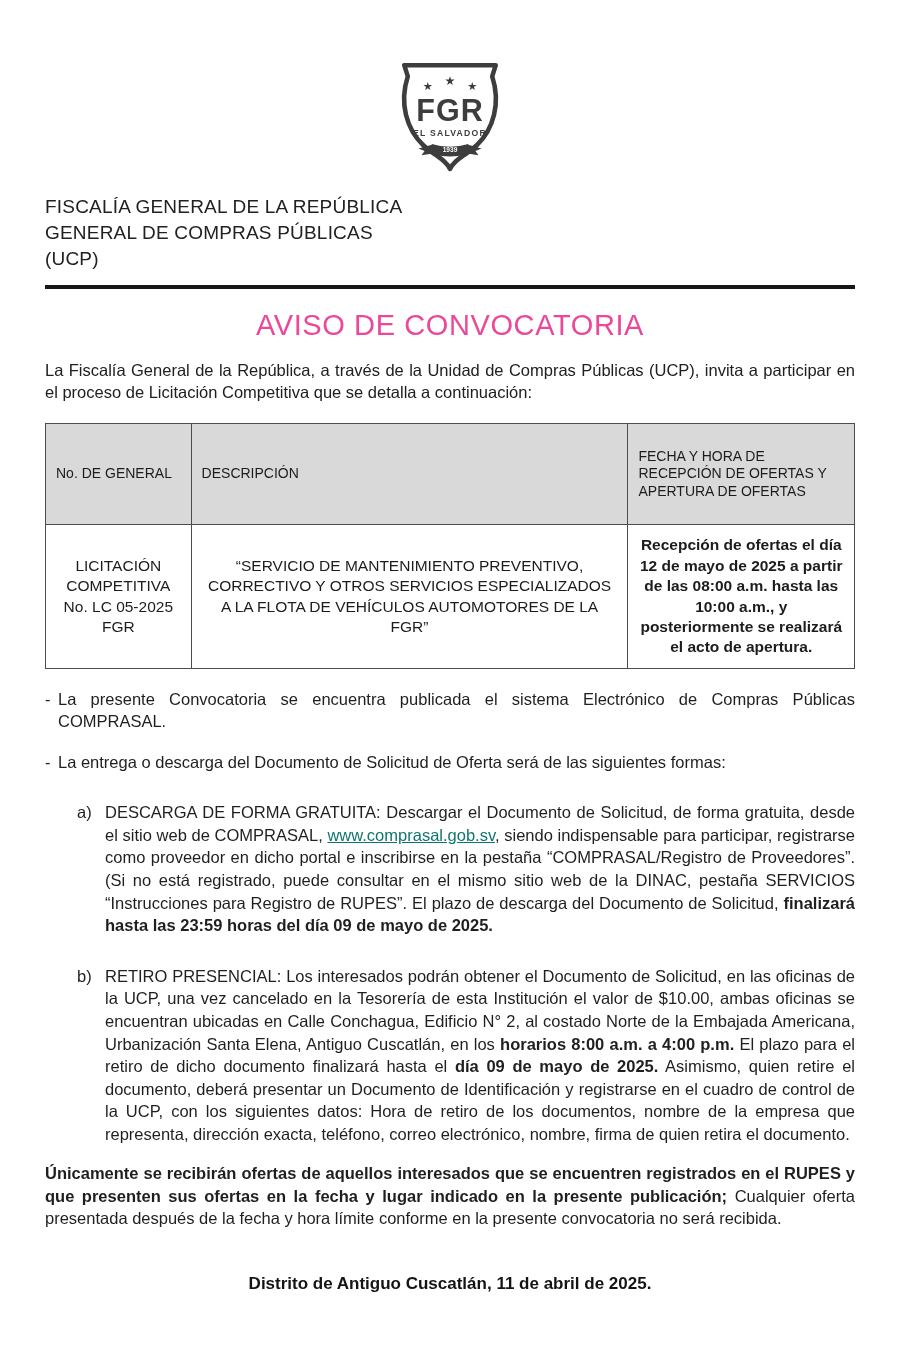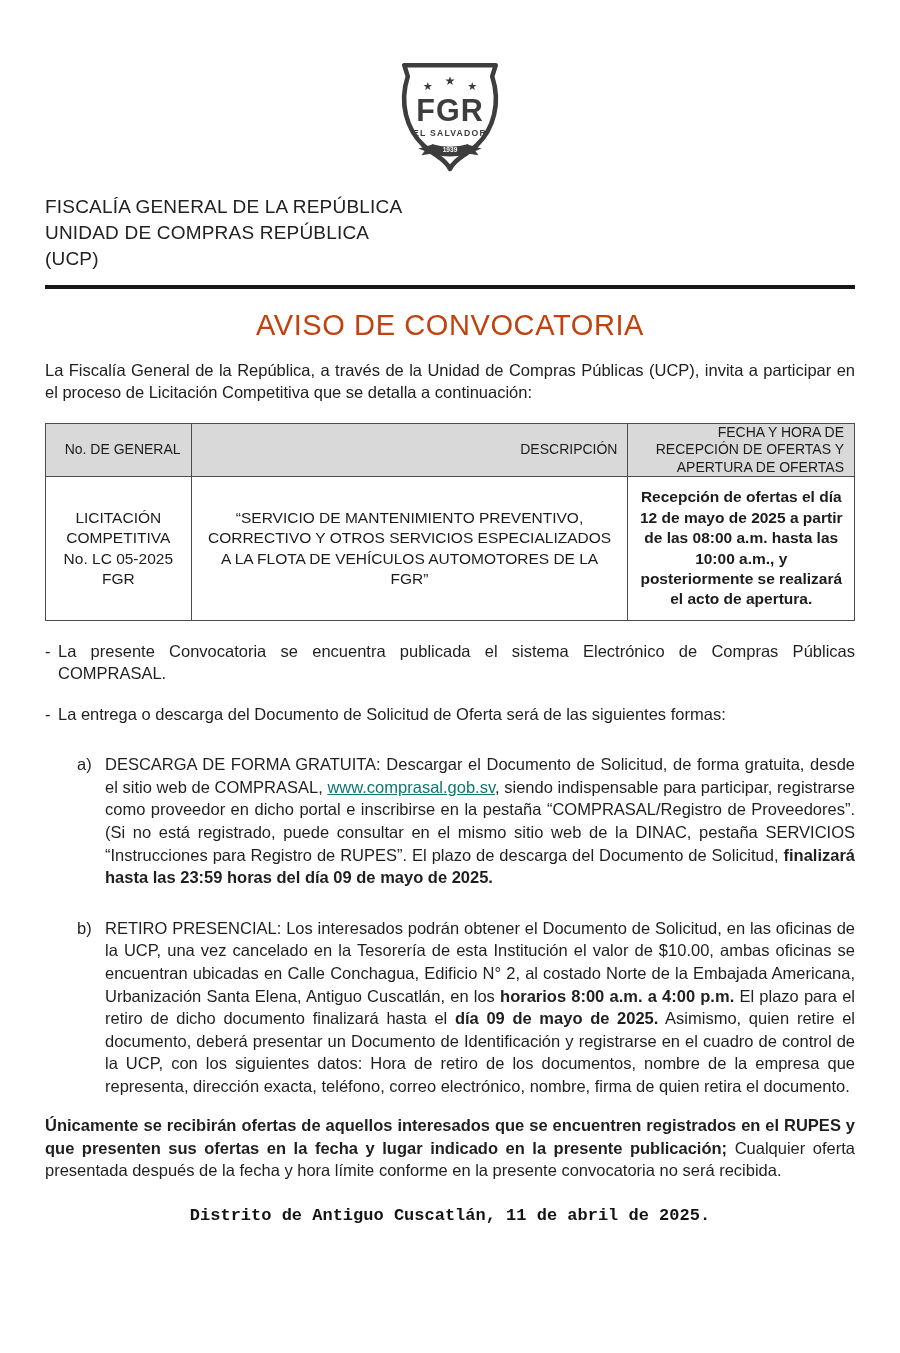--- a/index.html
+++ b/index.html
@@ -8,47 +8,47 @@
     font-family:"Liberation Sans", sans-serif;color:#1f1f1f;
     -webkit-font-smoothing:antialiased;
   }
   .page{padding:0 45px;}
   
   .logo-wrap{display:flex;justify-content:center;padding-top:56px;}
   .logo-wrap svg{display:block;}
   
   .letterhead{text-align:left;margin-top:18px;font-size:19px;line-height:26px;color:#212121;letter-spacing:.2px;}
   .rule{border:none;border-top:4px solid #171717;margin:13px 0 0 0;}
-  .doc-title{text-align:center;font-size:29px;font-weight:400;letter-spacing:.6px;color:#c2410c;margin:20px 0 0 0;}
+  .doc-title{text-align:center;font-size:29px;font-weight:400;letter-spacing:.6px;color:#ec4899;margin:20px 0 0 0;}
   
   .intro{font-size:16.5px;line-height:1.34;text-align:justify;color:#202020;}
   
   table.process{width:100%;border-collapse:collapse;margin-top:20px;table-layout:fixed;}
   table.process th,table.process td{border:1.6px solid #4c4c4c;}
   table.process th{
     background:#d9d9d9;font-weight:400;font-size:14px;line-height:1.25;
-    text-align:right;vertical-align:middle;padding:0 10px;color:#1c1c1c;
+    text-align:left;vertical-align:middle;padding:24px 10px;color:#1c1c1c;
   }
   table.process td{font-size:15.5px;line-height:1.32;text-align:center;vertical-align:middle;padding:10px 10px;color:#1c1c1c;}
   .col-proc{width:18%;}.col-desc{width:54%;}.col-date{width:28%;}
   td.reception{font-weight:700;padding:6px 8px;}
   
   .bullet{display:flex;margin-top:19px;font-size:16.5px;line-height:1.34;}
   .bullet .marker{flex:none;width:13px;}
   .bullet .btxt{flex:1;text-align:justify;}
   
   .list-item{display:flex;margin-top:28px;font-size:16.5px;line-height:1.37;}
   .list-item .marker{flex:none;width:28px;margin-left:32px;}
   .list-item .itxt{flex:1;text-align:justify;}
   
   .seg-b{font-weight:700;}
   .seg-link{color:#0f766e;text-decoration:underline;cursor:pointer;}
   
   .closing{font-size:16.5px;line-height:1.37;text-align:justify;}
-  .dateline{margin-top:24px;text-align:center;font-weight:700;font-size:17px;color:#141414;font-family:Liberation Mono, monospace;}
+  .dateline{margin-top:44px;text-align:center;font-weight:700;font-size:17px;color:#141414;}
 </style>
 </head>
 <body>
 
 <div class="page">
 
   <div class="logo-wrap">
     <svg width="122" height="120" viewBox="0 0 120 118">
       <path d="M15,9 H105 L101.5,20 C110,46 103,72 86,88 C74,99 65,101 60,111 C55,101 46,99 34,88 C17,72 10,46 18.5,20 Z" fill="#ffffff" stroke="#3d3d3d" stroke-width="4.5" stroke-linejoin="round"></path>
       <text x="38" y="33" font-size="11" text-anchor="middle" fill="#3d3d3d">★</text>
@@ -60,21 +60,21 @@
         <path d="M43,87 L29,91 L35,93.5 L32,97.5 L46,95.5 Z" fill="#3d3d3d"></path>
         <path d="M77,87 L91,91 L85,93.5 L88,97.5 L74,95.5 Z" fill="#3d3d3d"></path>
         <path d="M42,86.5 Q60,92 78,86.5 L76,96.5 Q60,101 44,96.5 Z" fill="#3d3d3d"></path>
         <text x="60" y="94.8" font-size="6.5" font-weight="bold" text-anchor="middle" fill="#ffffff" font-family="Liberation Sans, sans-serif">1939</text>
       </g>
     </svg>
   </div>
 
   <div class="letterhead">
     <div>FISCALÍA GENERAL DE LA REPÚBLICA</div>
-    <div>UNIDAD DE COMPRAS REPÚBLICA</div>
+    <div>GENERAL DE COMPRAS PÚBLICAS</div>
     <div>(UCP)</div>
   </div>
 
   <hr class="rule">
 
   <h1 class="doc-title">AVISO DE CONVOCATORIA</h1>
 
   <p class="intro">La Fiscalía General de la República, a través de la Unidad de Compras Públicas (UCP), invita a participar en el proceso de Licitación Competitiva que se detalla a continuación:</p>
 
   <table class="process">

